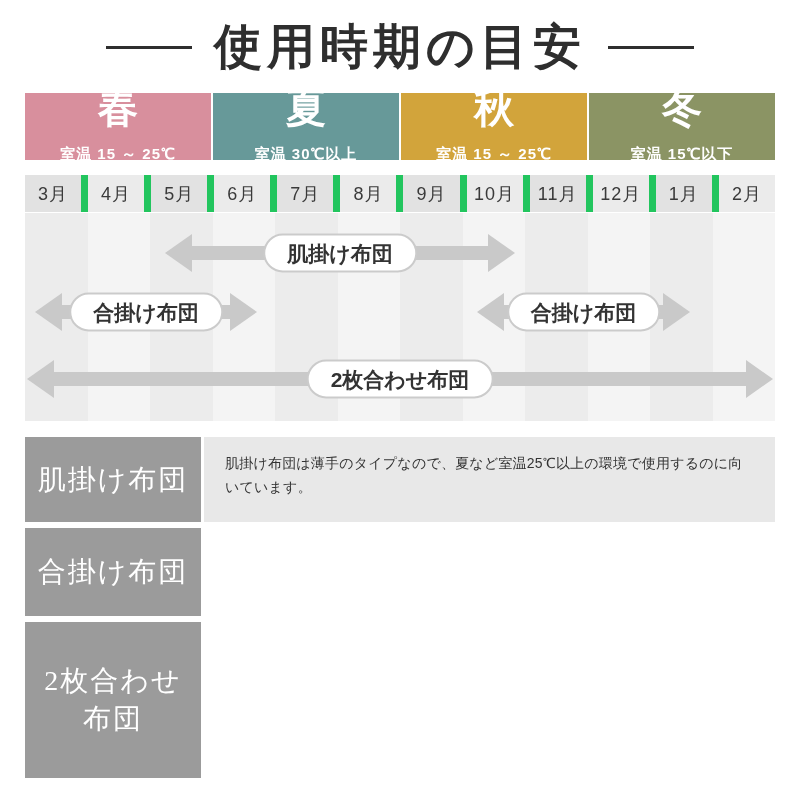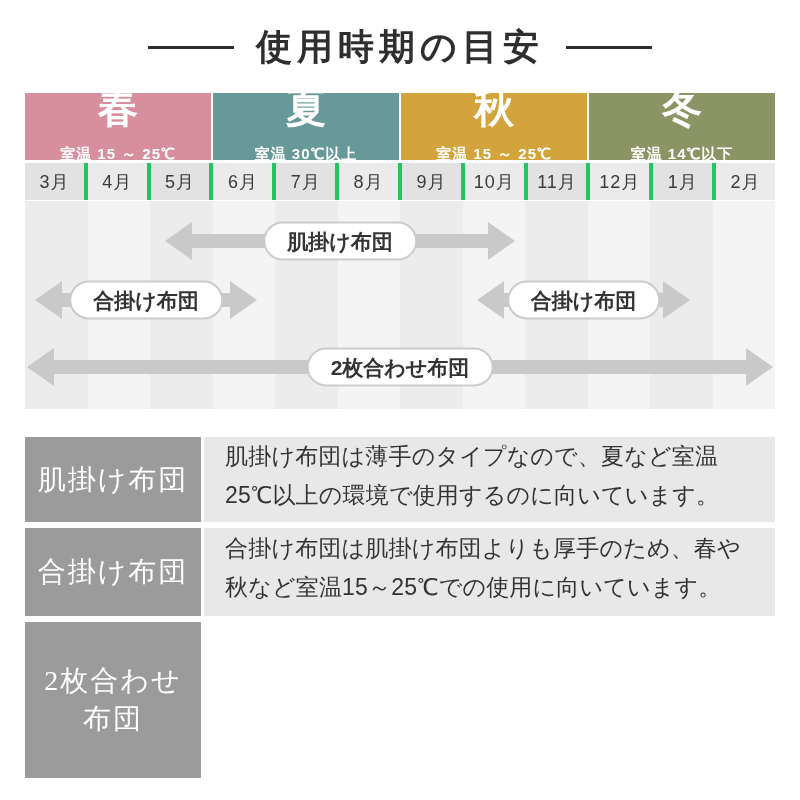--- a/index.html
+++ b/index.html
@@ -4,40 +4,40 @@
 <style>
   html,body{margin:0;padding:0;background:#fff;}
   .page{position:relative;width:800px;height:800px;background:#fff;overflow:hidden;
         font-family:"Liberation Sans",sans-serif;color:#333;}
 
   
   .title-row{position:absolute;top:24px;left:0;right:0;height:46px;
              display:flex;justify-content:center;align-items:center;gap:22px;}
   .title-dash{width:86px;height:3px;background:#2e2e2e;}
   .page-title{margin:0;font-family:"Liberation Serif",serif;font-weight:700;
-              font-size:36px;letter-spacing:5px;color:#2e2e2e;white-space:nowrap;}
+              font-size:48px;letter-spacing:5px;color:#2e2e2e;white-space:nowrap;}
 
   
   .chart{position:absolute;left:25px;top:93px;width:750px;}
   .seasons{display:flex;height:67px;}
   .season{flex:1;box-sizing:border-box;display:flex;flex-direction:column;
           justify-content:center;align-items:center;color:#fff;}
   .season + .season{border-left:2px solid #fff;}
   .season-spring{background:#d88f9d;}
   .season-summer{background:#679999;}
   .season-autumn{background:#d2a43b;}
   .season-winter{background:#8b9464;}
   .season-name{font-family:"Liberation Serif",serif;font-size:40px;line-height:1.02;
                font-weight:700;}
   .season-temp{font-size:15px;font-weight:700;letter-spacing:1px;margin-top:15px;}
 
-  .months{display:flex;height:37px;margin-top:3px;}
+  .months{display:flex;height:37px;margin-top:15px;}
   .month{flex:1;box-sizing:border-box;display:flex;align-items:center;justify-content:center;
          font-size:18px;color:#3a3a3a;letter-spacing:1px;}
-  .month + .month{border-left:4px solid #22c55e;}
+  .month + .month{border-left:7px solid #22c55e;}
   .month:nth-child(odd){background:#e2e2e2;}
   .month:nth-child(even){background:#ebebeb;}
 
   .chart-body{position:relative;height:208px;margin-top:1px;}
   .stripes{position:absolute;inset:0;display:flex;}
   .stripe{flex:1;}
   .stripe:nth-child(odd){background:#ececec;}
   .stripe:nth-child(even){background:#f4f4f4;}
 
   .usage-bar{position:absolute;height:38px;display:flex;align-items:center;}
@@ -55,21 +55,21 @@
               display:flex;flex-direction:column;gap:6px;}
   .info-row{display:flex;gap:3px;}
   .info-row.r1{height:85px;}
   .info-row.r2{height:88px;}
   .info-row.r3{height:156px;}
   .term{width:176px;box-sizing:border-box;background:#9b9b9b;color:#fff;
         display:flex;align-items:center;justify-content:center;text-align:center;
         font-family:"Liberation Serif",serif;font-size:28px;letter-spacing:2px;
         line-height:1.35;padding:0 8px;}
   .desc{flex:1;background:#e8e8e8;display:flex;align-items:center;
-        font-size:23px;line-height:1.68;padding:0 26px 8px 21px;letter-spacing:0.2px;}
+        font-size:14px;line-height:1.68;padding:0 26px 8px 21px;letter-spacing:0.2px;}
 </style>
 </head>
 <body>
 
 <div class="page">
 
   <div class="title-row">
     <span class="title-dash"></span>
     <h1 class="page-title">使用時期の目安</h1>
     <span class="title-dash"></span>
@@ -85,21 +85,21 @@
       <div class="season season-summer">
         <div class="season-name">夏</div>
         <div class="season-temp">室温 30℃以上</div>
       </div>
       <div class="season season-autumn">
         <div class="season-name">秋</div>
         <div class="season-temp">室温 15 ～ 25℃</div>
       </div>
       <div class="season season-winter">
         <div class="season-name">冬</div>
-        <div class="season-temp">室温 14℃以下</div>
+        <div class="season-temp">室温 15℃以下</div>
       </div>
     </div>
 
     <div class="months">
       <div class="month">3月</div>
       <div class="month">4月</div>
       <div class="month">5月</div>
       <div class="month">6月</div>
       <div class="month">7月</div>
       <div class="month">8月</div>
@@ -157,20 +157,19 @@
     </div>
   </div>
 
   <div class="info-table">
     <div class="info-row r1">
       <div class="term">肌掛け布団</div>
       <div class="desc">肌掛け布団は薄手のタイプなので、夏など室温25℃以上の環境で使用するのに向いています。</div>
     </div>
     <div class="info-row r2">
       <div class="term">合掛け布団</div>
-      <div class="desc">合掛け布団は肌掛け布団よりも厚手のため、春や秋など室温15～25℃での使用に向いています。</div>
     </div>
     <div class="info-row r3">
       <div class="term">2枚合わせ布団</div>
     </div>
   </div>
 
 </div>
 
 </body></html>

